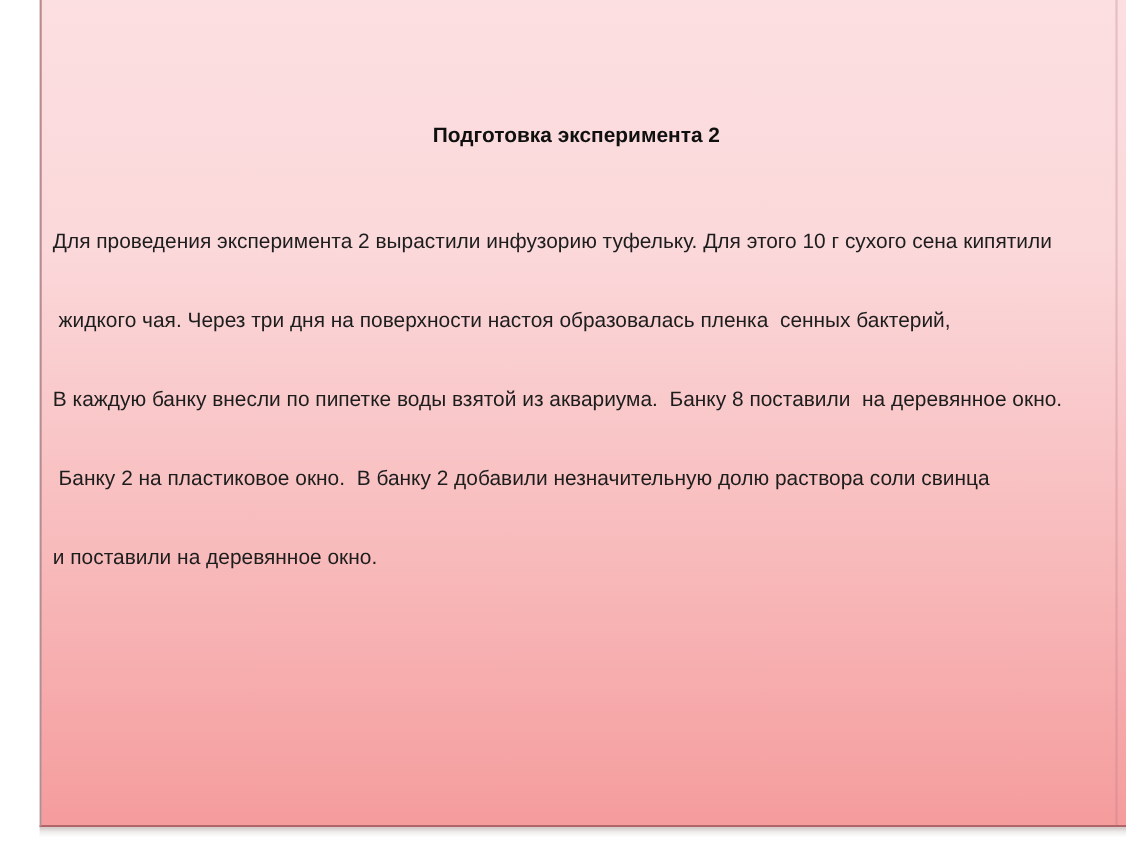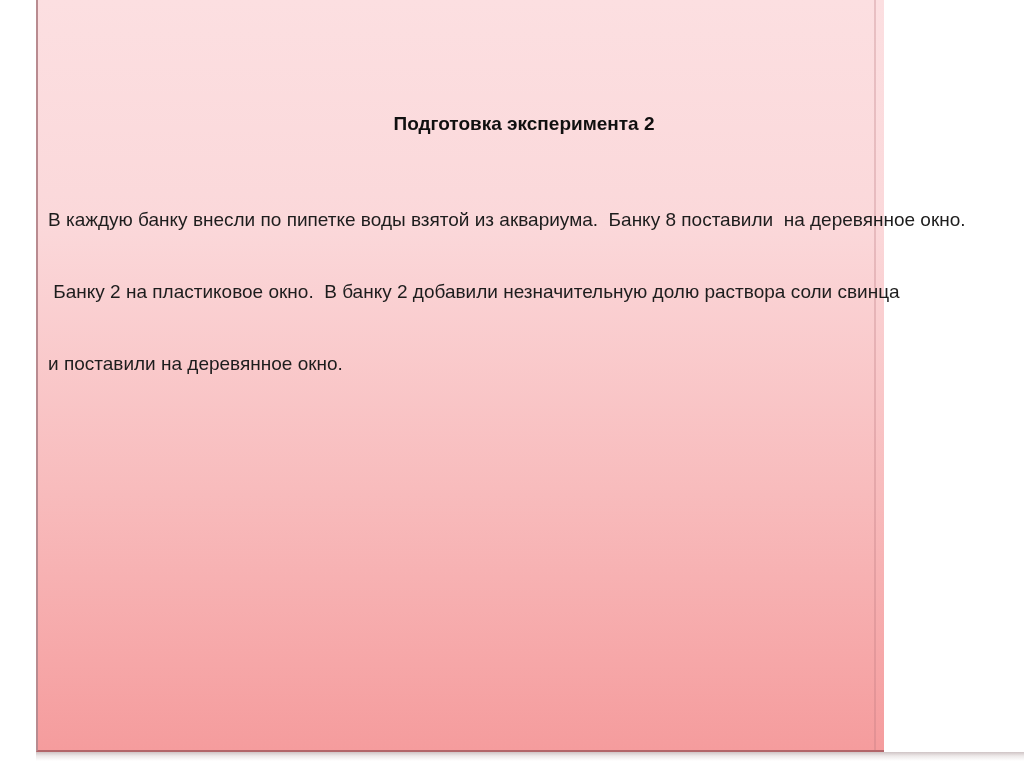--- a/index.html
+++ b/index.html
@@ -2,21 +2,21 @@
 <html lang="ru"><head>
 <meta charset="utf-8">
 <style>
   html,body{margin:0;padding:0;}
   body{
     width:1024px;height:767px;position:relative;overflow:hidden;
     background:#ffffff;
     font-family:"Liberation Sans","DejaVu Sans",sans-serif;
   }
   .slide{
-    position:absolute;left:36px;top:0;width:848px;height:752px;
+    position:absolute;left:36px;top:0;width:988px;height:752px;
     box-sizing:border-box;
     background:linear-gradient(180deg,#fcdfe1 0%,#fbd8da 30%,#f8bcbd 65%,#f59c9d 100%);
     border-left:2px solid #b98b90;
     border-bottom:2px solid #b26569;
   }
   .slide-right-line{
     position:absolute;right:8px;top:0;bottom:0;width:2px;
     background:rgba(185,120,125,0.30);
   }
   .slide-bottom-shadow{
@@ -34,20 +34,22 @@
 </head>
 <body>
 
 <div class="slide">
   <div class="slide-right-line"></div>
 
   <div class="textblock">
 
     <div class="line title">Подготовка эксперимента 2</div>
 
+    <div class="line">Для проведения эксперимента 2 вырастили инфузорию туфельку. Для этого 10 г сухого сена кипятили</div>
+    <div class="line"> жидкого чая. Через три дня на поверхности настоя образовалась пленка  сенных бактерий,</div>
     <div class="line">В каждую банку внесли по пипетке воды взятой из аквариума.  Банку 8 поставили  на деревянное окно.</div>
     <div class="line"> Банку 2 на пластиковое окно.  В банку 2 добавили незначительную долю раствора соли свинца</div>
     <div class="line">и поставили на деревянное окно.</div>
 
     
 
     
 
     
 

